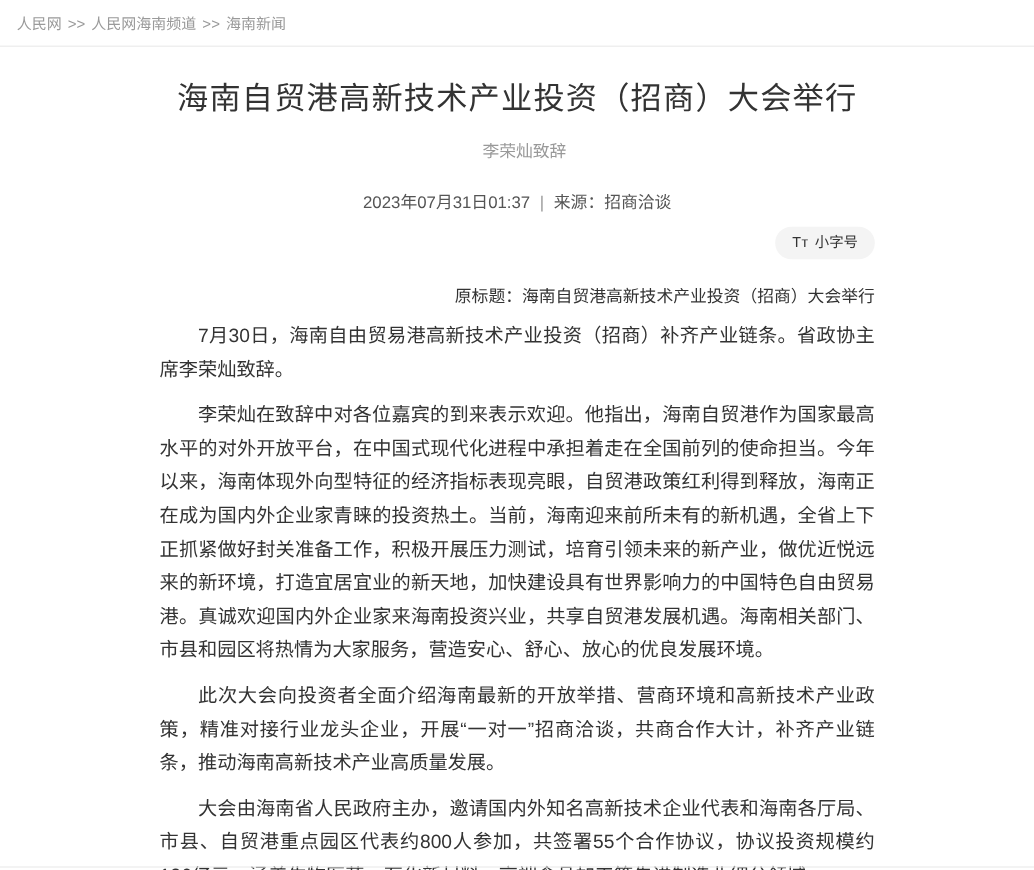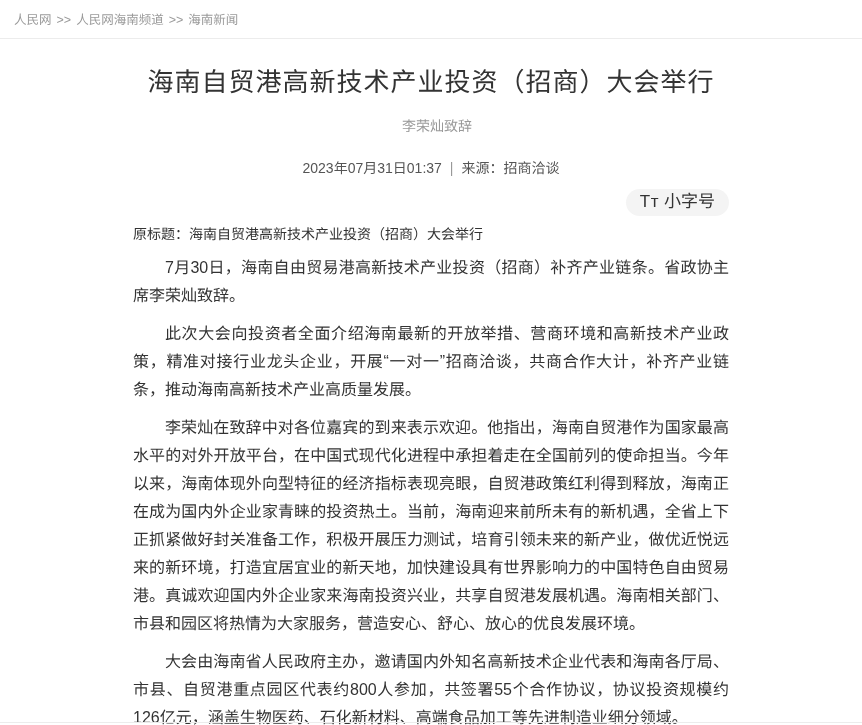--- a/index.html
+++ b/index.html
@@ -64,33 +64,34 @@
     margin-top: 12px;
     height: 28px;
     text-align: right;
   }
   .font-pill {
     display: inline-block;
     background: #f4f4f4;
     border: none;
     border-radius: 15px;
     padding: 5px 14px 6px 14px;
-    font-size: 17px;
+    font-size: 12px;
     color: #333333;
     cursor: pointer;
     font-family: inherit;
     line-height: 16px;
   }
   .font-pill .tt { margin-right: 5px; letter-spacing: 0.5px; }
 
   .orig-title {
-    margin: 7px 0 0 0;
+    margin: 20px 0 0 0;
     font-size: 14px;
     color: #333333;
     line-height: 20px;
+    text-align: right;
   }
   .para {
     margin: 10px 0 0 0;
     font-size: 16px;
     line-height: 28px;
     color: #333333;
     text-indent: 2em;
     text-align: justify;
   }
 
@@ -123,21 +124,21 @@
 
     <div class="toolbar">
       <button class="font-pill">
         <span class="tt">Tᴛ</span><span>小字号</span>
       </button>
     </div>
 
     <p class="orig-title"><span>原标题：</span><span>海南自贸港高新技术产业投资（招商）大会举行</span></p>
 
     <p class="para">7月30日，海南自由贸易港高新技术产业投资（招商）补齐产业链条。省政协主席李荣灿致辞。</p>
+    <p class="para">李荣灿在致辞中对各位嘉宾的到来表示欢迎。他指出，海南自贸港作为国家最高水平的对外开放平台，在中国式现代化进程中承担着走在全国前列的使命担当。今年以来，海南体现外向型特征的经济指标表现亮眼，自贸港政策红利得到释放，海南正在成为国内外企业家青睐的投资热土。当前，海南迎来前所未有的新机遇，全省上下正抓紧做好封关准备工作，积极开展压力测试，培育引领未来的新产业，做优近悦远来的新环境，打造宜居宜业的新天地，加快建设具有世界影响力的中国特色自由贸易港。真诚欢迎国内外企业家来海南投资兴业，共享自贸港发展机遇。海南相关部门、市县和园区将热情为大家服务，营造安心、舒心、放心的优良发展环境。</p>
     <p class="para">此次大会向投资者全面介绍海南最新的开放举措、营商环境和高新技术产业政策，精准对接行业龙头企业，开展“一对一”招商洽谈，共商合作大计，补齐产业链条，推动海南高新技术产业高质量发展。</p>
-    <p class="para">李荣灿在致辞中对各位嘉宾的到来表示欢迎。他指出，海南自贸港作为国家最高水平的对外开放平台，在中国式现代化进程中承担着走在全国前列的使命担当。今年以来，海南体现外向型特征的经济指标表现亮眼，自贸港政策红利得到释放，海南正在成为国内外企业家青睐的投资热土。当前，海南迎来前所未有的新机遇，全省上下正抓紧做好封关准备工作，积极开展压力测试，培育引领未来的新产业，做优近悦远来的新环境，打造宜居宜业的新天地，加快建设具有世界影响力的中国特色自由贸易港。真诚欢迎国内外企业家来海南投资兴业，共享自贸港发展机遇。海南相关部门、市县和园区将热情为大家服务，营造安心、舒心、放心的优良发展环境。</p>
     <p class="para">大会由海南省人民政府主办，邀请国内外知名高新技术企业代表和海南各厅局、市县、自贸港重点园区代表约800人参加，共签署55个合作协议，协议投资规模约126亿元，涵盖生物医药、石化新材料、高端食品加工等先进制造业细分领域。</p>
 
   </div>
 
   <div class="bottom-rule"></div>
 
 </div>
 
 </body></html>

